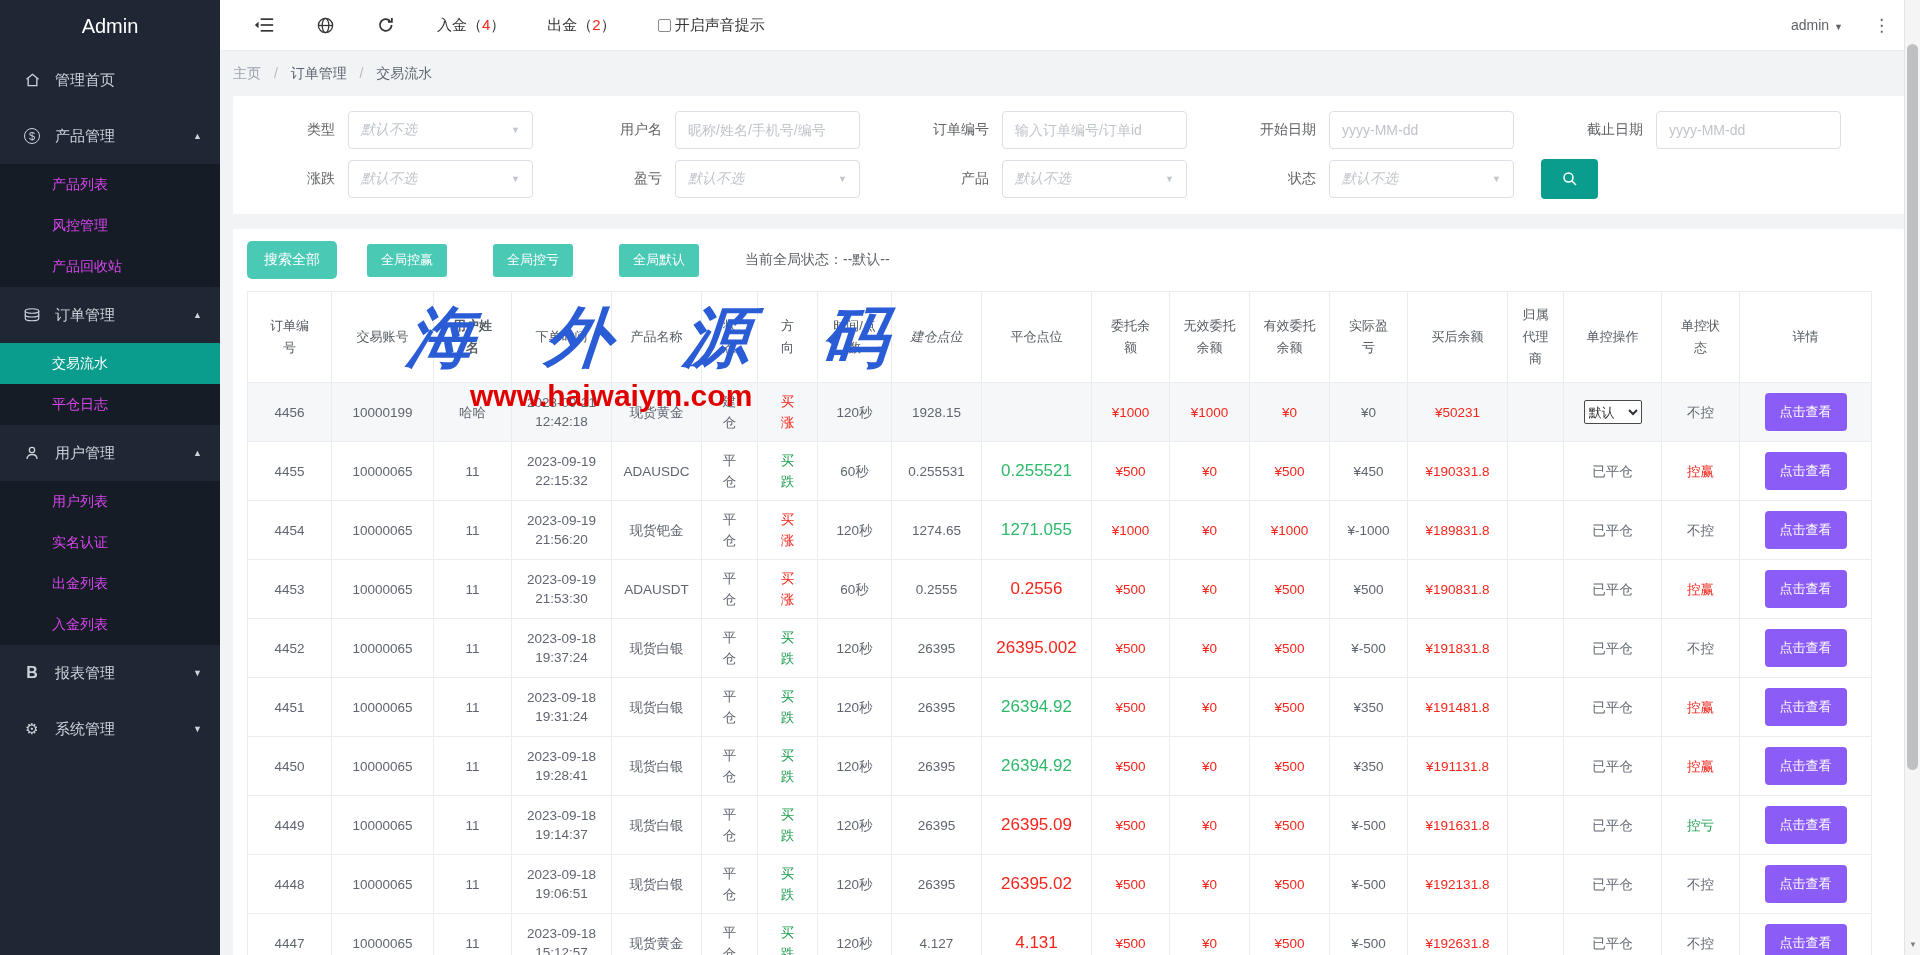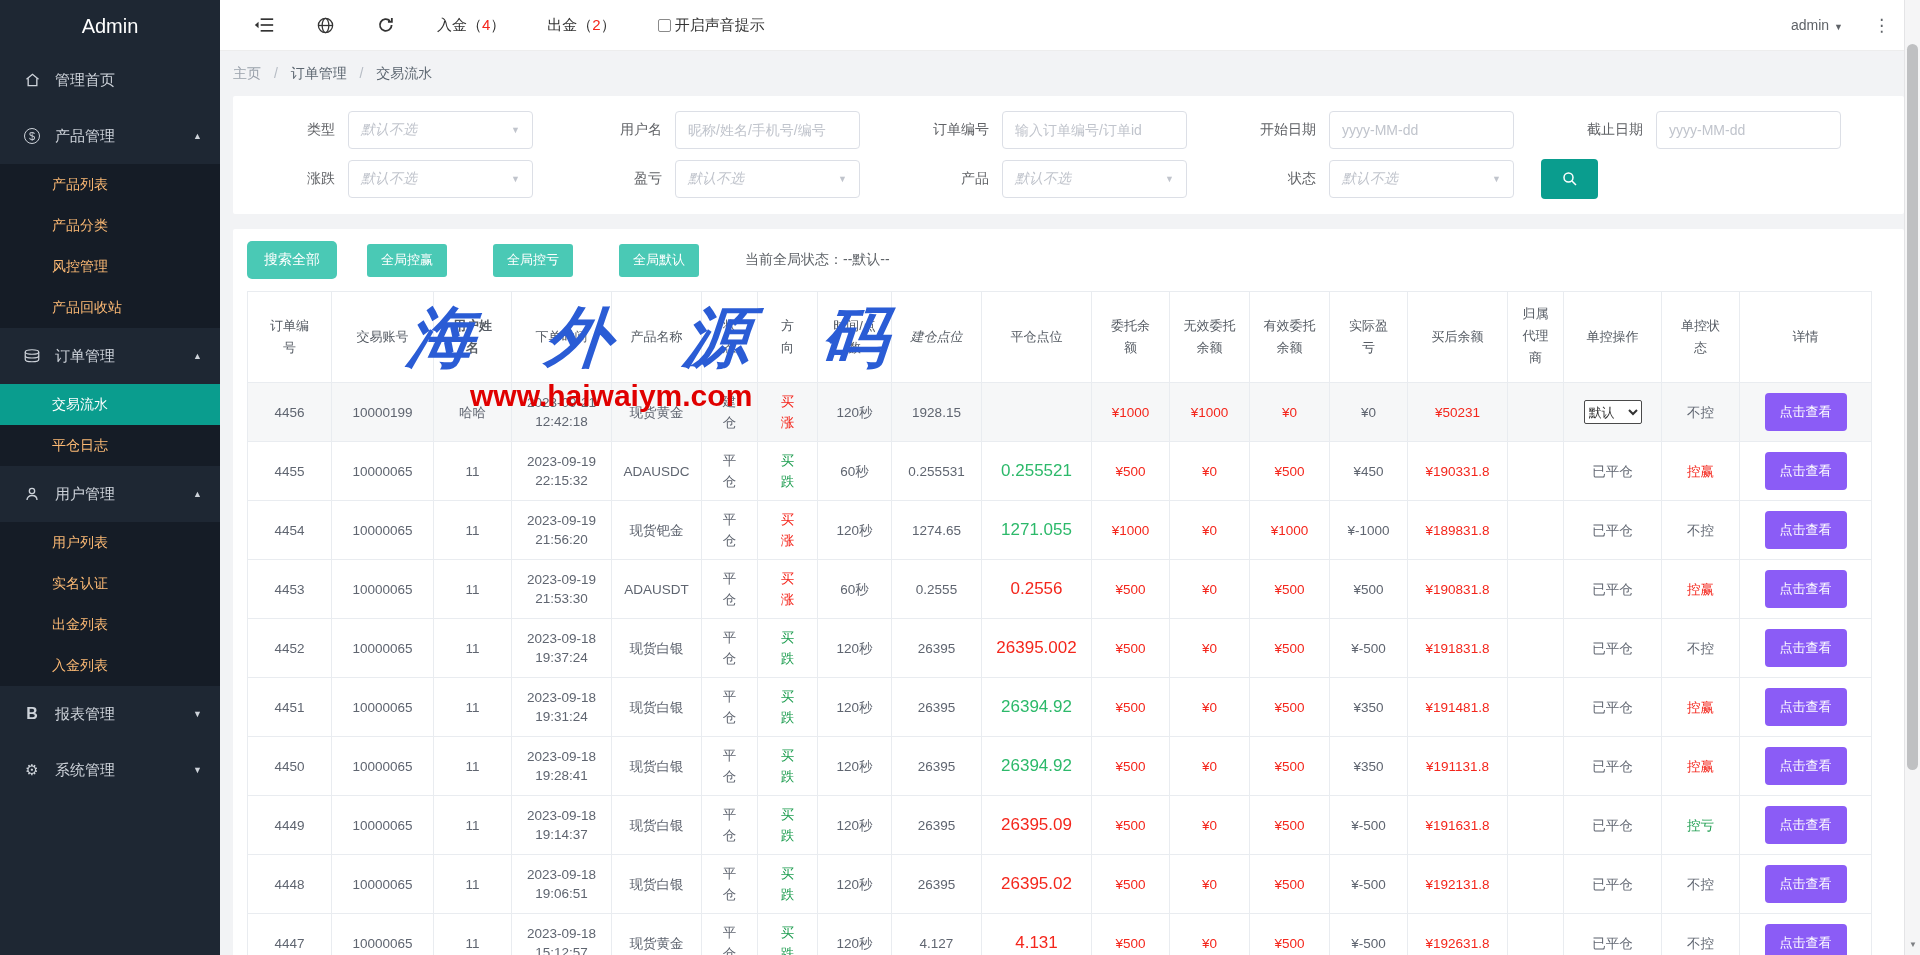--- a/index.html
+++ b/index.html
@@ -11,21 +11,21 @@
   .sidebar { position:fixed; left:0; top:0; width:220px; height:955px; background:#1e2733; z-index:10; }
   .sb-title { height:52px; line-height:52px; text-align:center; color:#fff; font-size:20px; }
   .menu-parent { height:56px; display:flex; align-items:center; padding:0 18px 0 22px;
                  color:#ced3da; font-size:15px; cursor:pointer; }
   .micon { width:20px; margin-right:13px; display:inline-flex; align-items:center; justify-content:center;
            color:#ced3da; flex:none; }
   .micon .circ { display:inline-block; width:16px; height:16px; line-height:14px; border:1px solid #ced3da;
                  border-radius:50%; font-size:11px; text-align:center; }
   .m-arrow { margin-left:auto; font-size:9px; color:#ced3da; }
   .submenu { background:#151c26; }
-  .submenu-item { height:41px; line-height:41px; padding-left:52px; color:#fdba74; font-size:14px; cursor:pointer; }
+  .submenu-item { height:41px; line-height:41px; padding-left:52px; color:#d946ef; font-size:14px; cursor:pointer; }
   .submenu-item.active { background:#0a9d8e; color:#fff; }
 
   
   .main { margin-left:220px; }
   .topbar { height:51px; background:#fff; display:flex; align-items:center; padding:0 30px 0 34px;
             border-bottom:1px solid #ededed; }
   .tb-icon { margin-right:42px; display:inline-flex; cursor:pointer; }
   .tb-text { margin-right:42px; font-size:15px; color:#333; cursor:pointer; }
   .tb-red { color:#f4261c; }
   .cb { display:inline-block; width:13px; height:13px; border:1px solid #8a8a8a; border-radius:2px;
@@ -112,21 +112,20 @@
       </div>
       <div class="menu-parent">
         <span class="micon">
           <span class="circ">$</span>
         </span>
         <span>产品管理</span>
         <span class="m-arrow">▲</span>
       </div>
       <div class="submenu">
         <div class="submenu-item">产品列表</div>
-        <div class="submenu-item">产品分类</div>
         <div class="submenu-item">风控管理</div>
         <div class="submenu-item">产品回收站</div>
       </div>
       <div class="menu-parent">
         <span class="micon">
           <svg width="18" height="17" viewBox="0 0 24 21" fill="none" stroke="#ced3da" stroke-width="1.6">
             <ellipse cx="12" cy="4.5" rx="9" ry="3"></ellipse>
             <path d="M3 4.5v5c0 1.7 4 3 9 3s9-1.3 9-3v-5"></path>
             <path d="M3 9.5v5c0 1.7 4 3 9 3s9-1.3 9-3v-5"></path>
           </svg>
@@ -301,21 +300,21 @@
               <th style="width: 56px;"><span class="hw" style="width: 16px; word-break: break-all;">状态</span></th>
               <th style="width: 60px;"><span class="hw" style="width: 16px; word-break: break-all;">方向</span></th>
               <th style="width: 74px;"><span class="hw" style="width: 52px; word-break: break-all;">时间/点数</span></th>
               <th style="width: 90px; font-style: italic;">建仓点位</th>
               <th style="width: 110px;">平仓点位</th>
               <th style="width: 78px;"><span class="hw" style="width: 42px; word-break: break-all;">委托余额</span></th>
               <th style="width: 80px;"><span class="hw" style="width: 56px; word-break: break-all;">无效委托余额</span></th>
               <th style="width: 80px;"><span class="hw" style="width: 56px; word-break: break-all;">有效委托余额</span></th>
               <th style="width: 78px;"><span class="hw" style="width: 42px; word-break: break-all;">实际盈亏</span></th>
               <th style="width: 100px;">买后余额</th>
-              <th style="width: 56px; font-family: Liberation Mono, monospace;"><span class="hw" style="width: 30px; word-break: break-all;">归属代理商</span></th>
+              <th style="width: 56px;"><span class="hw" style="width: 30px; word-break: break-all;">归属代理商</span></th>
               <th style="width: 98px;"><span class="hw" style="width: 52px; word-break: break-all;">单控操作</span></th>
               <th style="width: 78px;"><span class="hw" style="width: 40px; word-break: break-all;">单控状态</span></th>
               <th style="width: 132px;">详情</th>
             </tr>
           </thead>
         <tbody>
             <tr class="hl">
               <td><span>4456</span></td>
               <td><span>10000199</span></td>
               <td><span>哈哈</span></td>

